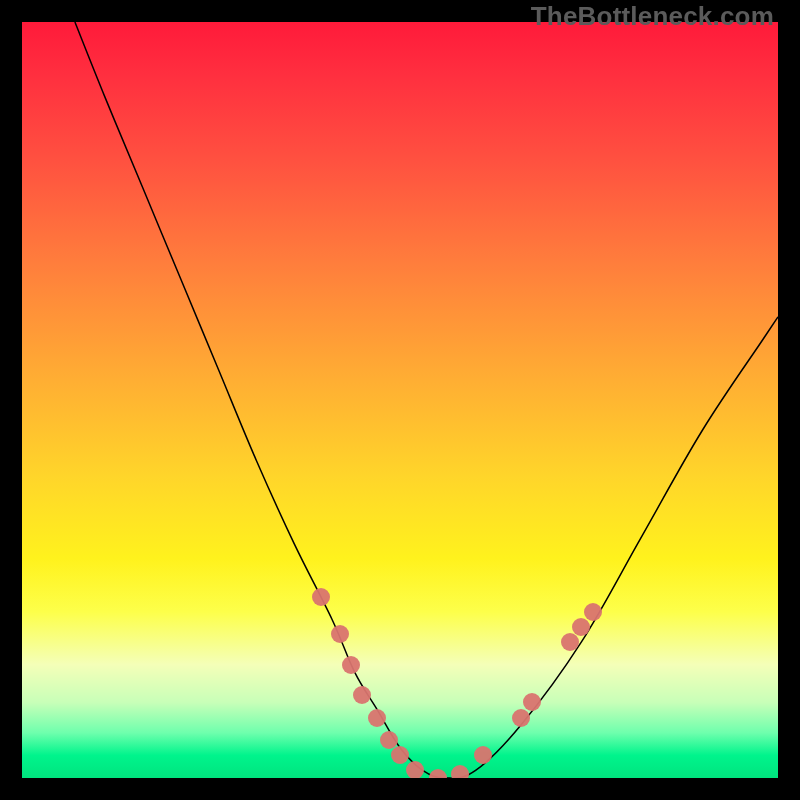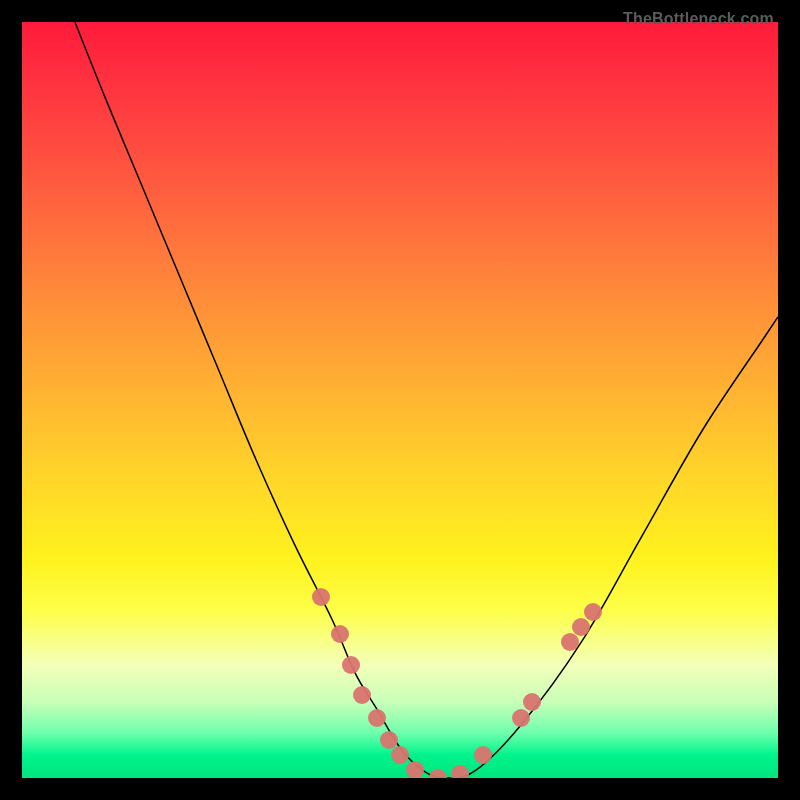--- a/index.html
+++ b/index.html
@@ -36,24 +36,24 @@
       #f4ffb8 85%,
       #c8ffb8 90%,
       #6fffad 94%,
       #00f48c 97%,
       #00e47e 100%
     );
     overflow: hidden;
   }
   .attribution {
     position: absolute;
-    top: 10px;
+    top: 1px;
     right: 26px;
     color: #5b5b5b;
-    font-size: 16px;
+    font-size: 26px;
     font-weight: 600;
     letter-spacing: 0.2px;
     z-index: 10;
   }
   svg.curve {
     position: absolute;
     left: 0;
     top: 0;
     width: 756px;
     height: 756px;

